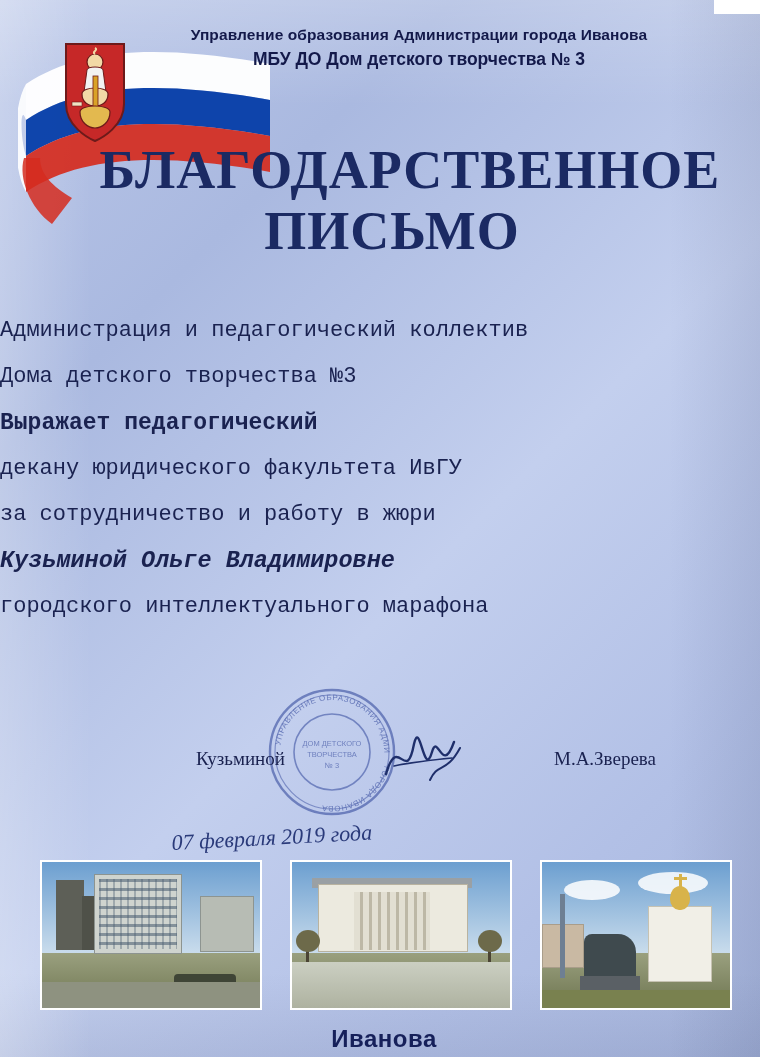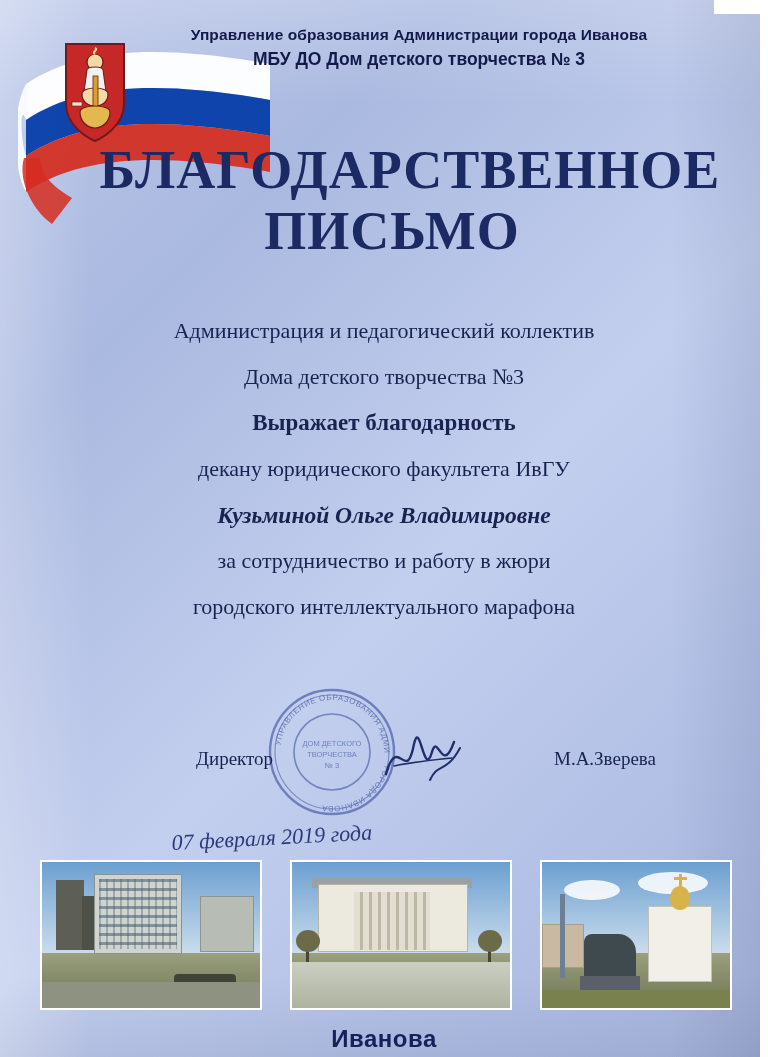--- a/index.html
+++ b/index.html
@@ -106,22 +106,23 @@
     letter-spacing: 1px;
     padding-left: 16px;
   }
 
   
   .body-block {
     position: absolute;
     top: 308px;
     left: 0;
     width: 768px;
-    text-align: center;
+    text-align: left;
     z-index: 4;
+    font-family: Liberation Mono, monospace;
   }
   .line {
     font-size: 22px;
     line-height: 46px;
     color: #1a2250;
   }
   .line.bold {
     font-weight: bold;
     font-size: 23px;
   }
@@ -373,24 +374,24 @@
   </div>
 
   <div class="title-block">
     <div class="title-main">БЛАГОДАРСТВЕННОЕ</div>
     <div class="title-sub">ПИСЬМО</div>
   </div>
 
   <div class="body-block">
     <div class="line">Администрация и педагогический коллектив</div>
     <div class="line">Дома детского творчества №3</div>
-    <div class="line bold">Выражает благодарность</div>
+    <div class="line bold">Выражает педагогический</div>
     <div class="line">декану юридического факультета ИвГУ</div>
+    <div class="line">за сотрудничество и работу в жюри</div>
     <div class="line bold-italic">Кузьминой Ольге Владимировне</div>
-    <div class="line">за сотрудничество и работу в жюри</div>
     <div class="line">городского интеллектуального марафона</div>
   </div>
 
   <svg class="stamp" viewBox="0 0 148 148">
     <defs>
       <path id="arcOuter" d="M 22,74 A 52,52 0 0 1 126,74"></path>
       <path id="arcOuterBottom" d="M 128,74 A 54,54 0 0 1 20,74"></path>
     </defs>
     <circle cx="74" cy="74" r="62" fill="none" stroke="#3a4fa0" stroke-width="2.4" opacity="0.85"></circle>
     <circle cx="74" cy="74" r="57" fill="none" stroke="#3a4fa0" stroke-width="1.2" opacity="0.7"></circle>
@@ -406,21 +407,21 @@
     <text x="74" y="90" text-anchor="middle" font-family="Liberation Sans, sans-serif" font-size="7.5" fill="#3a4fa0" opacity="0.85">№ 3</text>
   </svg>
 
   <svg class="signature-scribble" viewBox="0 0 90 80">
     <path d="M6,56 C18,14 26,68 34,26 C40,0 44,62 52,34 C58,14 62,58 74,24" fill="none" stroke="#1f2f6b" stroke-width="2.4" stroke-linecap="round"></path>
     <path d="M14,48 C32,44 52,42 72,40" fill="none" stroke="#1f2f6b" stroke-width="1.6" stroke-linecap="round"></path>
     <path d="M50,62 C58,44 66,56 80,30" fill="none" stroke="#1f2f6b" stroke-width="2" stroke-linecap="round"></path>
   </svg>
 
   <div class="sign-row">
-    <div class="sign-left">Директор</div>
+    <div class="sign-left">Кузьминой</div>
     <div class="sign-right">М.А.Зверева</div>
   </div>
 
   <svg class="date-hand" viewBox="0 0 300 46">
     <text x="4" y="30" font-family="Liberation Serif, serif" font-style="italic" font-size="22" fill="#2a3a7a" transform="rotate(-3 4 30)">07 февраля 2019 года</text>
   </svg>
 
   <div class="photos">
 
     <div class="photo photo-1">

